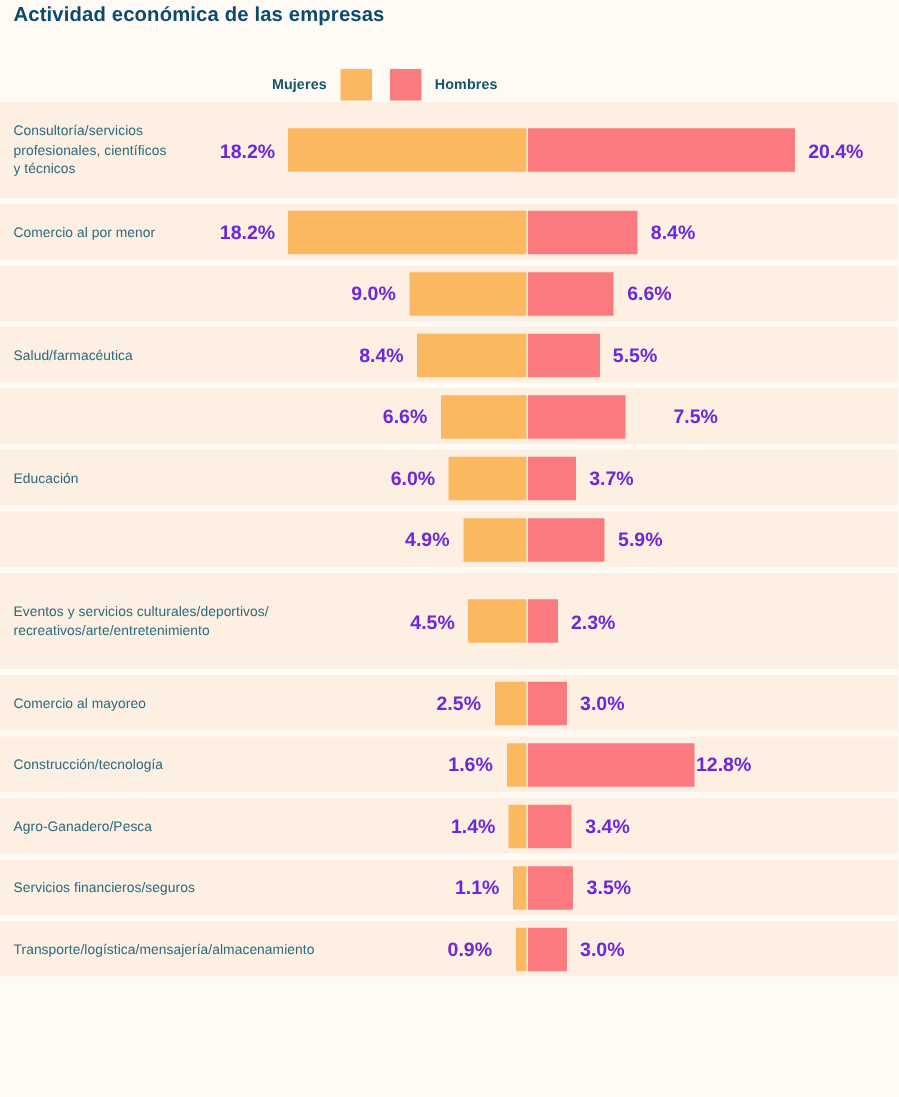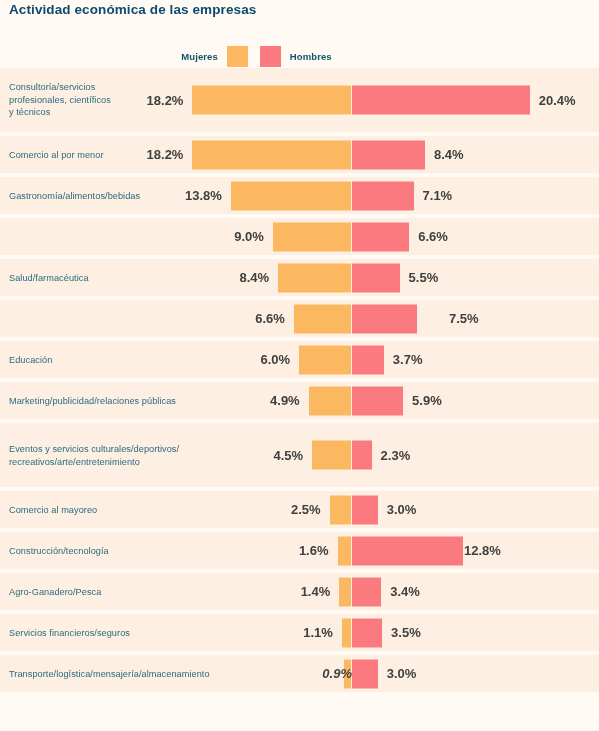--- a/index.html
+++ b/index.html
@@ -103,21 +103,21 @@
   }
   .seg-women { background: #FCB861; }
   .seg-men   { background: #FA7A7F; }
 
   .val {
     position: absolute;
     top: 50%;
     transform: translateY(-50%);
     font-size: 13px;
     font-weight: 700;
-    color: #404040;
+    color: #6d28d9;
     white-space: nowrap;
   }
   .val-women { text-align: right; }
   .val-men   { text-align: left; }
 </style>
 </head>
 <body>
 
 <div id="chart-title">Actividad económica de las empresas</div>
 
@@ -145,29 +145,20 @@
     <div class="bar-row short">
       <div class="row-label">Comercio al por menor</div>
       <div class="bar-track">
         <div class="seg seg-women" style="left: 192.432px; width: 159.068px;"></div>
         <div class="seg seg-men" style="left: 351.5px; width: 73.416px;"></div>
         <div class="val val-women" style="right: 415.568px;">18.2%</div>
         <div class="val val-men" style="left: 433.916px;">8.4%</div>
       </div>
     </div>
     <div class="bar-row short">
-      <div class="row-label">Gastronomía/alimentos/bebidas</div>
-      <div class="bar-track">
-        <div class="seg seg-women" style="left: 230.888px; width: 120.612px;"></div>
-        <div class="seg seg-men" style="left: 351.5px; width: 62.054px;"></div>
-        <div class="val val-women" style="right: 377.112px;">13.8%</div>
-        <div class="val val-men" style="left: 422.554px;">7.1%</div>
-      </div>
-    </div>
-    <div class="bar-row short">
       <div class="bar-track">
         <div class="seg seg-women" style="left: 272.84px; width: 78.66px;"></div>
         <div class="seg seg-men" style="left: 351.5px; width: 57.684px;"></div>
         <div class="val val-women" style="right: 335.16px;">9.0%</div>
         <div class="val val-men" style="left: 418.184px;">6.6%</div>
       </div>
     </div>
     <div class="bar-row short">
       <div class="row-label">Salud/farmacéutica</div>
       <div class="bar-track">
@@ -188,21 +179,20 @@
     <div class="bar-row short">
       <div class="row-label">Educación</div>
       <div class="bar-track">
         <div class="seg seg-women" style="left: 299.06px; width: 52.44px;"></div>
         <div class="seg seg-men" style="left: 351.5px; width: 32.338px;"></div>
         <div class="val val-women" style="right: 308.94px;">6.0%</div>
         <div class="val val-men" style="left: 392.838px;">3.7%</div>
       </div>
     </div>
     <div class="bar-row short">
-      <div class="row-label">Marketing/publicidad/relaciones públicas</div>
       <div class="bar-track">
         <div class="seg seg-women" style="left: 308.674px; width: 42.826px;"></div>
         <div class="seg seg-men" style="left: 351.5px; width: 51.566px;"></div>
         <div class="val val-women" style="right: 299.326px;">4.9%</div>
         <div class="val val-men" style="left: 412.066px;">5.9%</div>
       </div>
     </div>
     <div class="bar-row tall">
       <div class="row-label">Eventos y servicios culturales/deportivos/<br>recreativos/arte/entretenimiento</div>
       <div class="bar-track">
@@ -246,17 +236,17 @@
         <div class="seg seg-men" style="left: 351.5px; width: 30.59px;"></div>
         <div class="val val-women" style="right: 266.114px;">1.1%</div>
         <div class="val val-men" style="left: 391.09px;">3.5%</div>
       </div>
     </div>
     <div class="bar-row short">
       <div class="row-label">Transporte/logística/mensajería/almacenamiento</div>
       <div class="bar-track">
         <div class="seg seg-women" style="left: 343.634px; width: 7.866px;"></div>
         <div class="seg seg-men" style="left: 351.5px; width: 26.22px;"></div>
-        <div class="val val-women" style="right: 247px; font-style: italic;">0.9%</div>
+        <div class="val val-women" style="right: 271px;">0.9%</div>
         <div class="val val-men" style="left: 386.72px;">3.0%</div>
       </div>
     </div>
   </div>
 
 </body></html>

